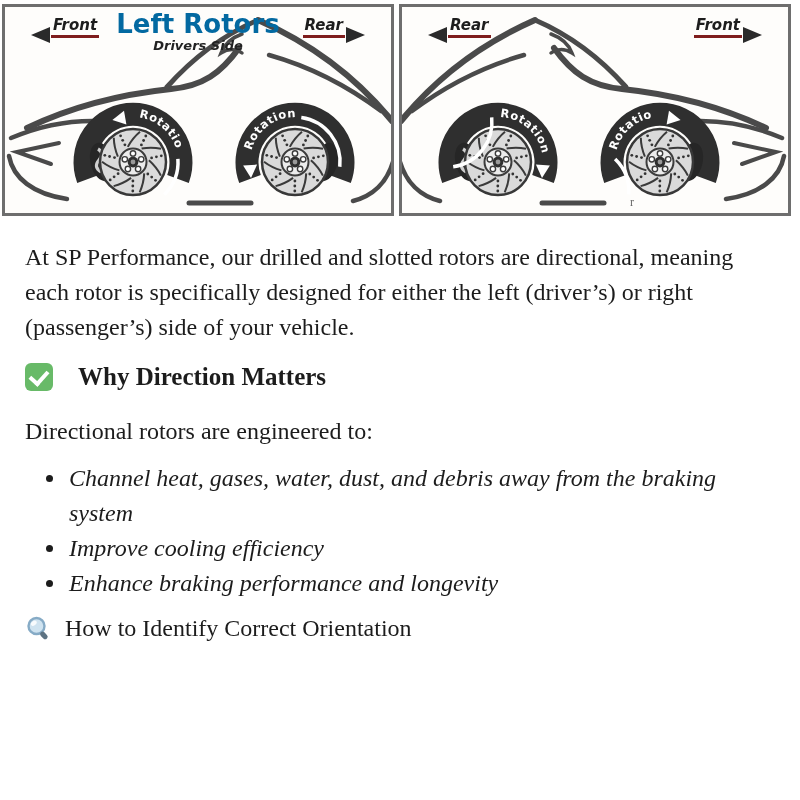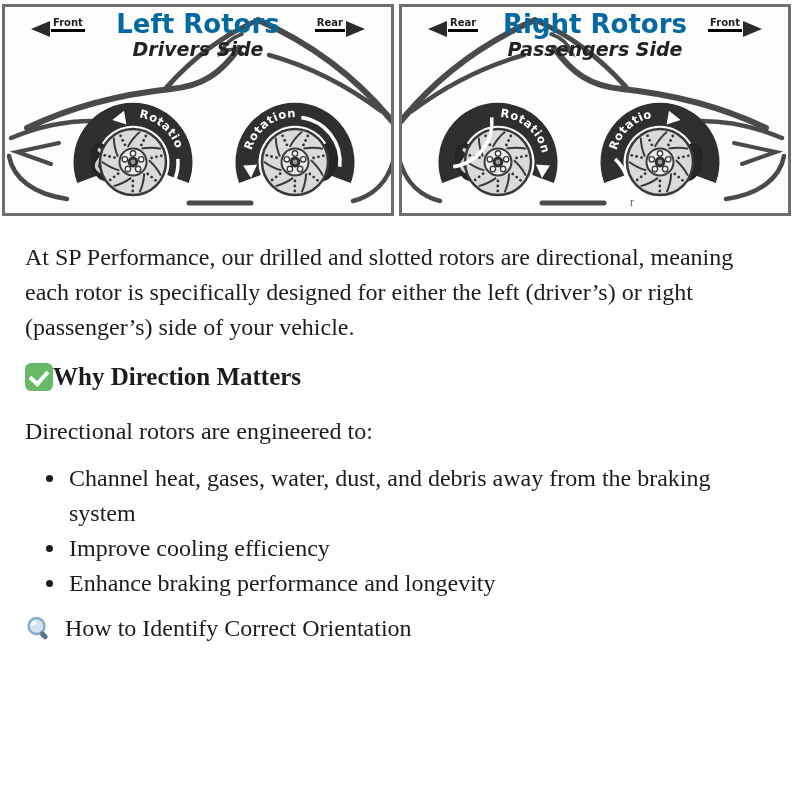--- a/index.html
+++ b/index.html
@@ -12,53 +12,53 @@
   .panel {
     position:relative; width:386px; height:206px;
     border:3px solid #6e6e6e; background:#fefdfb; flex:0 0 auto;
   }
   .car-layer { position:absolute; inset:0; }
   .panel-title {
     position:absolute; top:4px; left:0; right:0; text-align:center;
     font-family:"DejaVu Sans", sans-serif; z-index:1; pointer-events:none;
   }
   .panel-title .t { font-size:26px; font-weight:bold; line-height:1.05; color:#0369a1; }
-  .panel-title .st { font-size:19px; font-weight:bold; font-style:italic; color:#222; }
+  .panel-title .st { font-size:13px; font-weight:bold; font-style:italic; color:#222; }
   .panel-head {
     position:absolute; top:10px; left:0; right:0; z-index:2;
     display:flex; justify-content:space-between; padding:0 26px;
     font-family:"DejaVu Sans", sans-serif;
   }
   .dir { display:flex; align-items:flex-end; }
   .dir-label {
-    font-size:10px; font-weight:bold; color:#1d1d1d;
-    border-bottom:3px solid #000000; padding:0 2px 1px; line-height:1.1;
+    font-size:15px; font-weight:bold; color:#1d1d1d;
+    border-bottom:3px solid #7f1d1d; padding:0 2px 1px; line-height:1.1;font-style:italic;
   }
   .tri { width:0; height:0; border-top:8px solid transparent; border-bottom:8px solid transparent; margin-bottom:-5px; }
   .tri-left  { border-right:19px solid #2a2a2a; margin-right:1px; }
   .tri-right { border-left:19px solid #2a2a2a; margin-left:1px; }
   .stray { position:absolute; left:228px; top:188px; font-size:12px; color:#666; z-index:2; }
   
   .content { padding:12px 28px 0 25px; font-size:24px; line-height:35px; }
   .intro { margin:12px 0 14px; }
   .h-check {
-    display:flex; align-items:center; gap:0;
+    display:flex; align-items:center; gap:25px;
     font-size:25px; font-weight:bold; margin:0 0 20px; line-height:35px;
   }
   .check-emoji {
     width:28px; height:28px; border-radius:6px; background:#68ba68;
     position:relative; flex:0 0 auto;
   }
   .check-emoji::after {
     content:""; position:absolute; left:8px; top:4px; width:8px; height:14px;
     border-right:4px solid #ffffff; border-bottom:4px solid #ffffff;
     transform:rotate(42deg);
   }
   .lead { margin:0 0 11px; }
-  ul.blist { margin:12px 0 10px; padding-left:42px; }
+  ul.blist { margin:12px 0 10px; padding-left:42px;font-style:italic; }
   ul.blist li { margin:0; padding-left:2px; }
   .h-search {
     display:flex; align-items:center; gap:12px;
     font-size:24px; font-weight:normal; margin:6px 0 18px; line-height:35px;font-family:Liberation Serif, serif;
   }
   .mag { flex:0 0 auto; }
 </style>
 </head>
 <body>
 
@@ -279,24 +279,20 @@
             <circle cx="90.9" cy="162" r="2.7" fill="#ffffff" stroke="#3c3c3c" stroke-width="1.4"></circle>
             <circle cx="101.1" cy="162" r="2.7" fill="#ffffff" stroke="#3c3c3c" stroke-width="1.4"></circle>
             <circle cx="104.2" cy="152.3" r="2.7" fill="#ffffff" stroke="#3c3c3c" stroke-width="1.4"></circle>
             <circle cx="96" cy="155" r="5.4" fill="#2f2f2f"></circle>
             <circle cx="96" cy="155" r="2.4" fill="#9a9a9a"></circle>
             <path d="M 51.2 159.7 A 45 45 0 0 0 89.7 110.4" stroke="#ffffff" stroke-width="3.5" fill="none"></path>
             <polygon points="140.0,171.1 133.9,157.6 147.9,158.6" fill="#ffffff"></polygon>
             <path id="rt-1-1" d="M 96 110 A 45 45 0 0 1 140 145.6" fill="none"></path>
             <text font-family="DejaVu Sans, sans-serif" font-size="11.5" font-weight="bold" fill="#ffffff" letter-spacing="0.6"><textPath href="#rt-1-1" startOffset="2">Rotation</textPath></text>
           </svg></div>
-      <div class="panel-title">
-        <div class="t">Right Rotors</div>
-        <div class="st">Passengers Side</div>
-      </div>
       <div class="panel-head">
         <span class="dir">
           <span class="tri tri-left"></span>
           <span class="dir-label">Rear</span>
         </span>
         <span class="dir">
           <span class="dir-label">Front</span>
           <span class="tri tri-right"></span>
         </span>
       </div>

